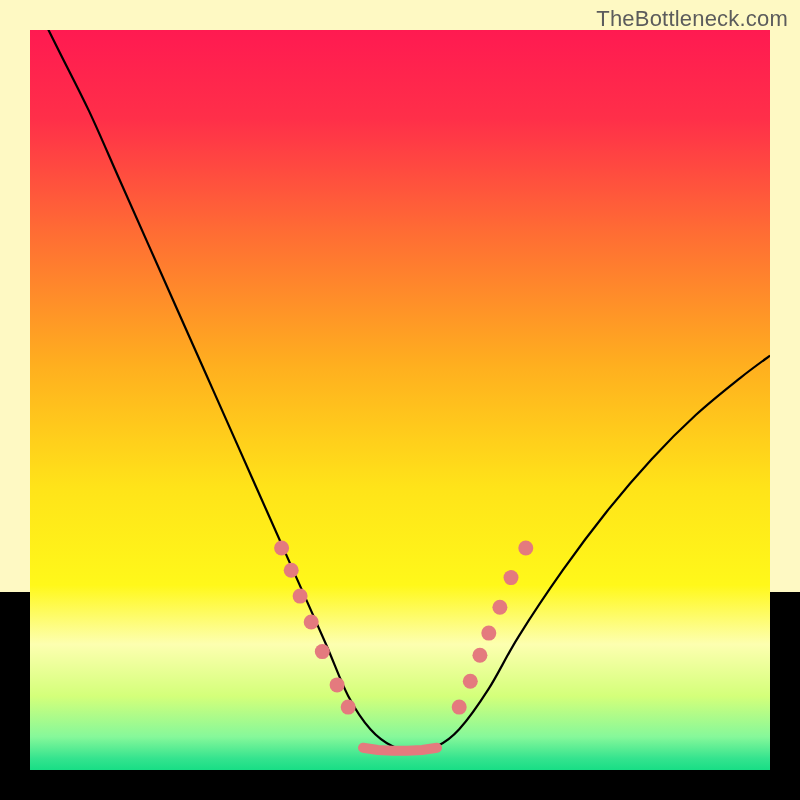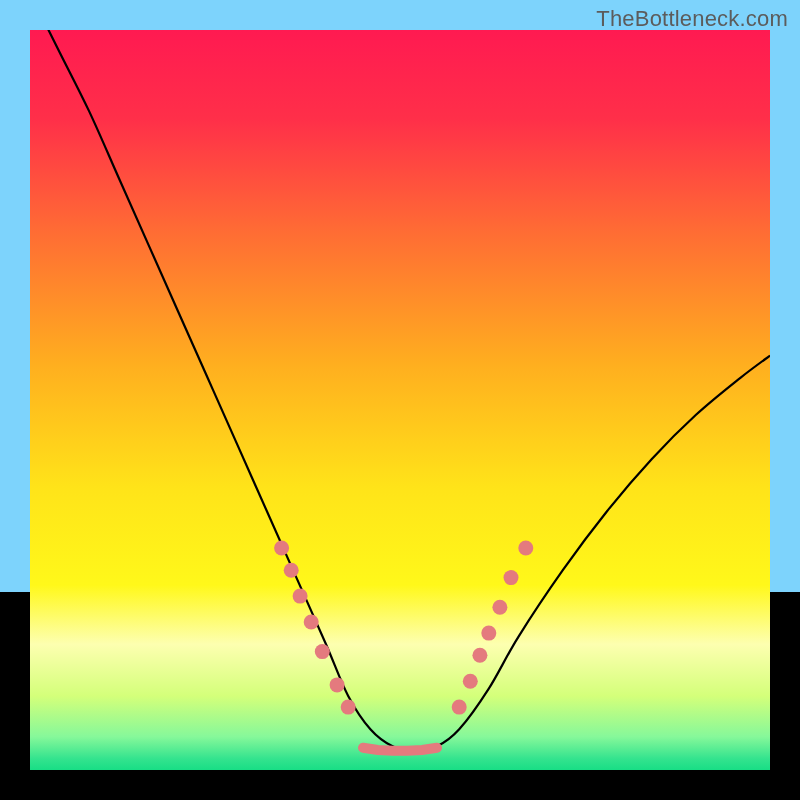--- a/index.html
+++ b/index.html
@@ -8,21 +8,21 @@
     width: 800px;
     height: 800px;
     overflow: hidden;
     background: #000;
     font-family: Arial, Helvetica, sans-serif;
   }
   .stage {
     position: relative;
     width: 800px;
     height: 592px;
-    background: #7dd3fc;
+    background: #fef9c3;
   }
   .plot {
     position: absolute;
     left: 30px;
     top: 30px;
     width: 740px;
     height: 740px;
   }
   .gradient {
     position: absolute;

